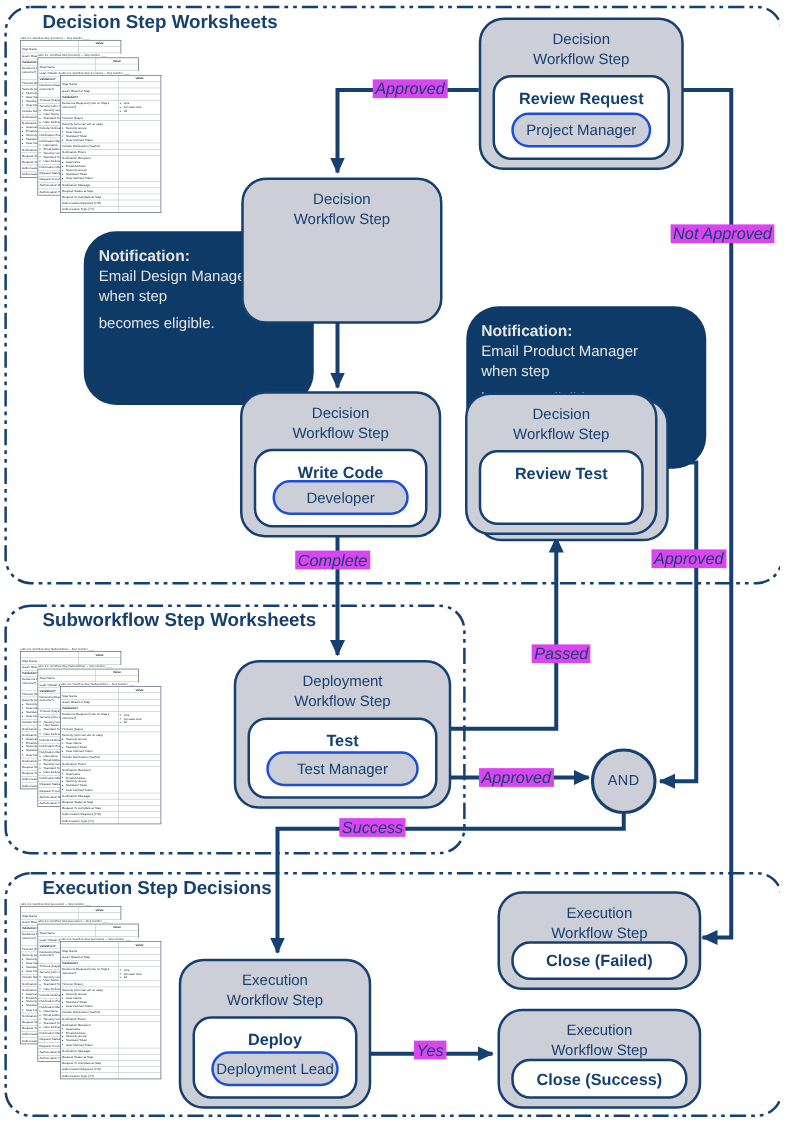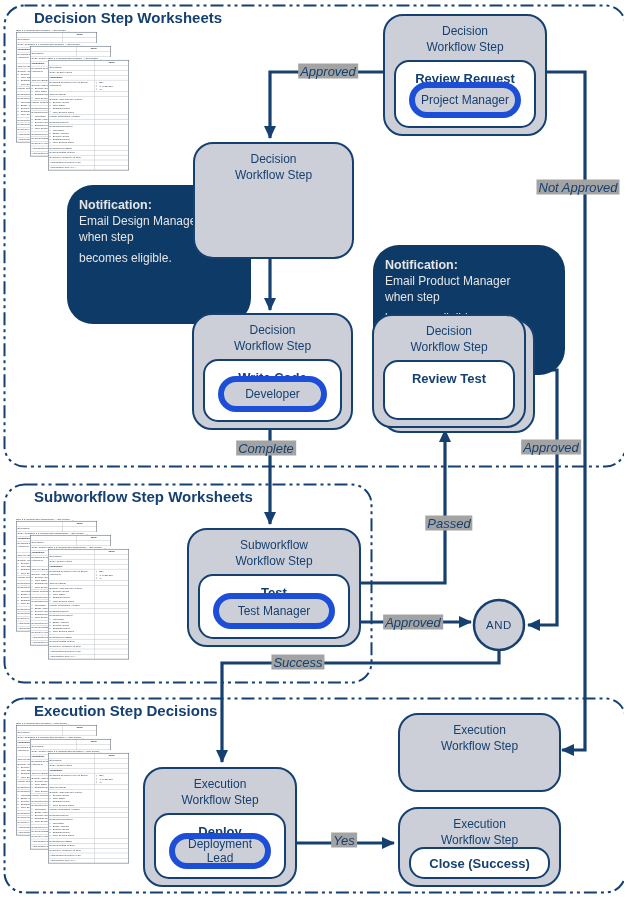--- a/index.html
+++ b/index.html
@@ -27,27 +27,27 @@
   .notif .nl3{margin-top:5px;}
   
   .step{position:absolute;z-index:5;background:#cdcfd8;border:2px solid #16406f;border-radius:20px;
         text-align:center;}
   .step.back{z-index:4;}
   .stype{padding-top:7px;font-size:12px;line-height:16px;color:#16406f;}
   .sinner{position:absolute;left:9px;right:9px;top:44px;bottom:6px;background:#fff;
           border:2px solid #16406f;border-radius:15px;}
   .sname{margin-top:9px;font-size:13px;font-weight:700;color:#16406f;}
   .spill{position:absolute;left:13px;right:13px;bottom:8px;height:24px;background:#cdcfd8;
-         border:6px solid #1d4ed8;border-radius:999px;display:flex;align-items:center;
+         border:2px solid #1d4ed8;border-radius:999px;display:flex;align-items:center;
          justify-content:center;font-size:12px;color:#16406f;}
   .step.small .sinner{top:38px;bottom:6px;display:flex;align-items:center;justify-content:center;}
   .step.small .sname{margin-top:0;}
   
   .elabel{position:absolute;z-index:6;font-size:13px;font-style:italic;color:#16406f;
-          background:#a3a3a3;padding:0 2px;white-space:nowrap;transform:translate(-50%,-50%);}
+          background:#d946ef;padding:0 2px;white-space:nowrap;transform:translate(-50%,-50%);}
   .and-label{position:absolute;z-index:6;font-size:11.5px;color:#16406f;letter-spacing:0.5px;
              transform:translate(-50%,-50%);}
 </style>
 </head>
 <body>
 
 <div id="fig">
 
   <svg width="631" height="899" viewBox="0 0 631 899">
     <defs>
@@ -861,40 +861,43 @@
   <div class="step back" style="left:381px;top:319px;width:150px;height:110px;"></div>
   <div class="step" style="left:372px;top:314px;width:150px;height:110px;">
     <div class="stype"><span>Decision</span><br>
       <span>Workflow Step</span></div>
     <div class="sinner">
       <div class="sname">Review Test</div>
     </div>
   </div>
 
   <div class="step" style="left:187px;top:528px;width:170px;height:115px;">
-    <div class="stype"><span>Subworkflow</span><br>
+    <div class="stype"><span>Deployment</span><br>
       <span>Workflow Step</span></div>
     <div class="sinner">
       <div class="sname">Test</div>
       <div class="spill">Test Manager</div>
     </div>
   </div>
 
   <div class="step" style="left:143px;top:767px;width:150px;height:116px;">
     <div class="stype"><span>Execution</span><br>
       <span>Workflow Step</span></div>
     <div class="sinner">
       <div class="sname">Deploy</div>
       <div class="spill">Deployment Lead</div>
     </div>
   </div>
 
   <div class="step small" style="left:398px;top:713px;width:159px;height:75px;">
     <div class="stype"><span>Execution</span><br>
       <span>Workflow Step</span></div>
+    <div class="sinner">
+      <div class="sname">Close (Failed)</div>
+    </div>
   </div>
 
   <div class="step small" style="left:398px;top:807px;width:159px;height:76px;">
     <div class="stype"><span>Execution</span><br>
       <span>Workflow Step</span></div>
     <div class="sinner">
       <div class="sname">Close (Success)</div>
     </div>
   </div>
 

